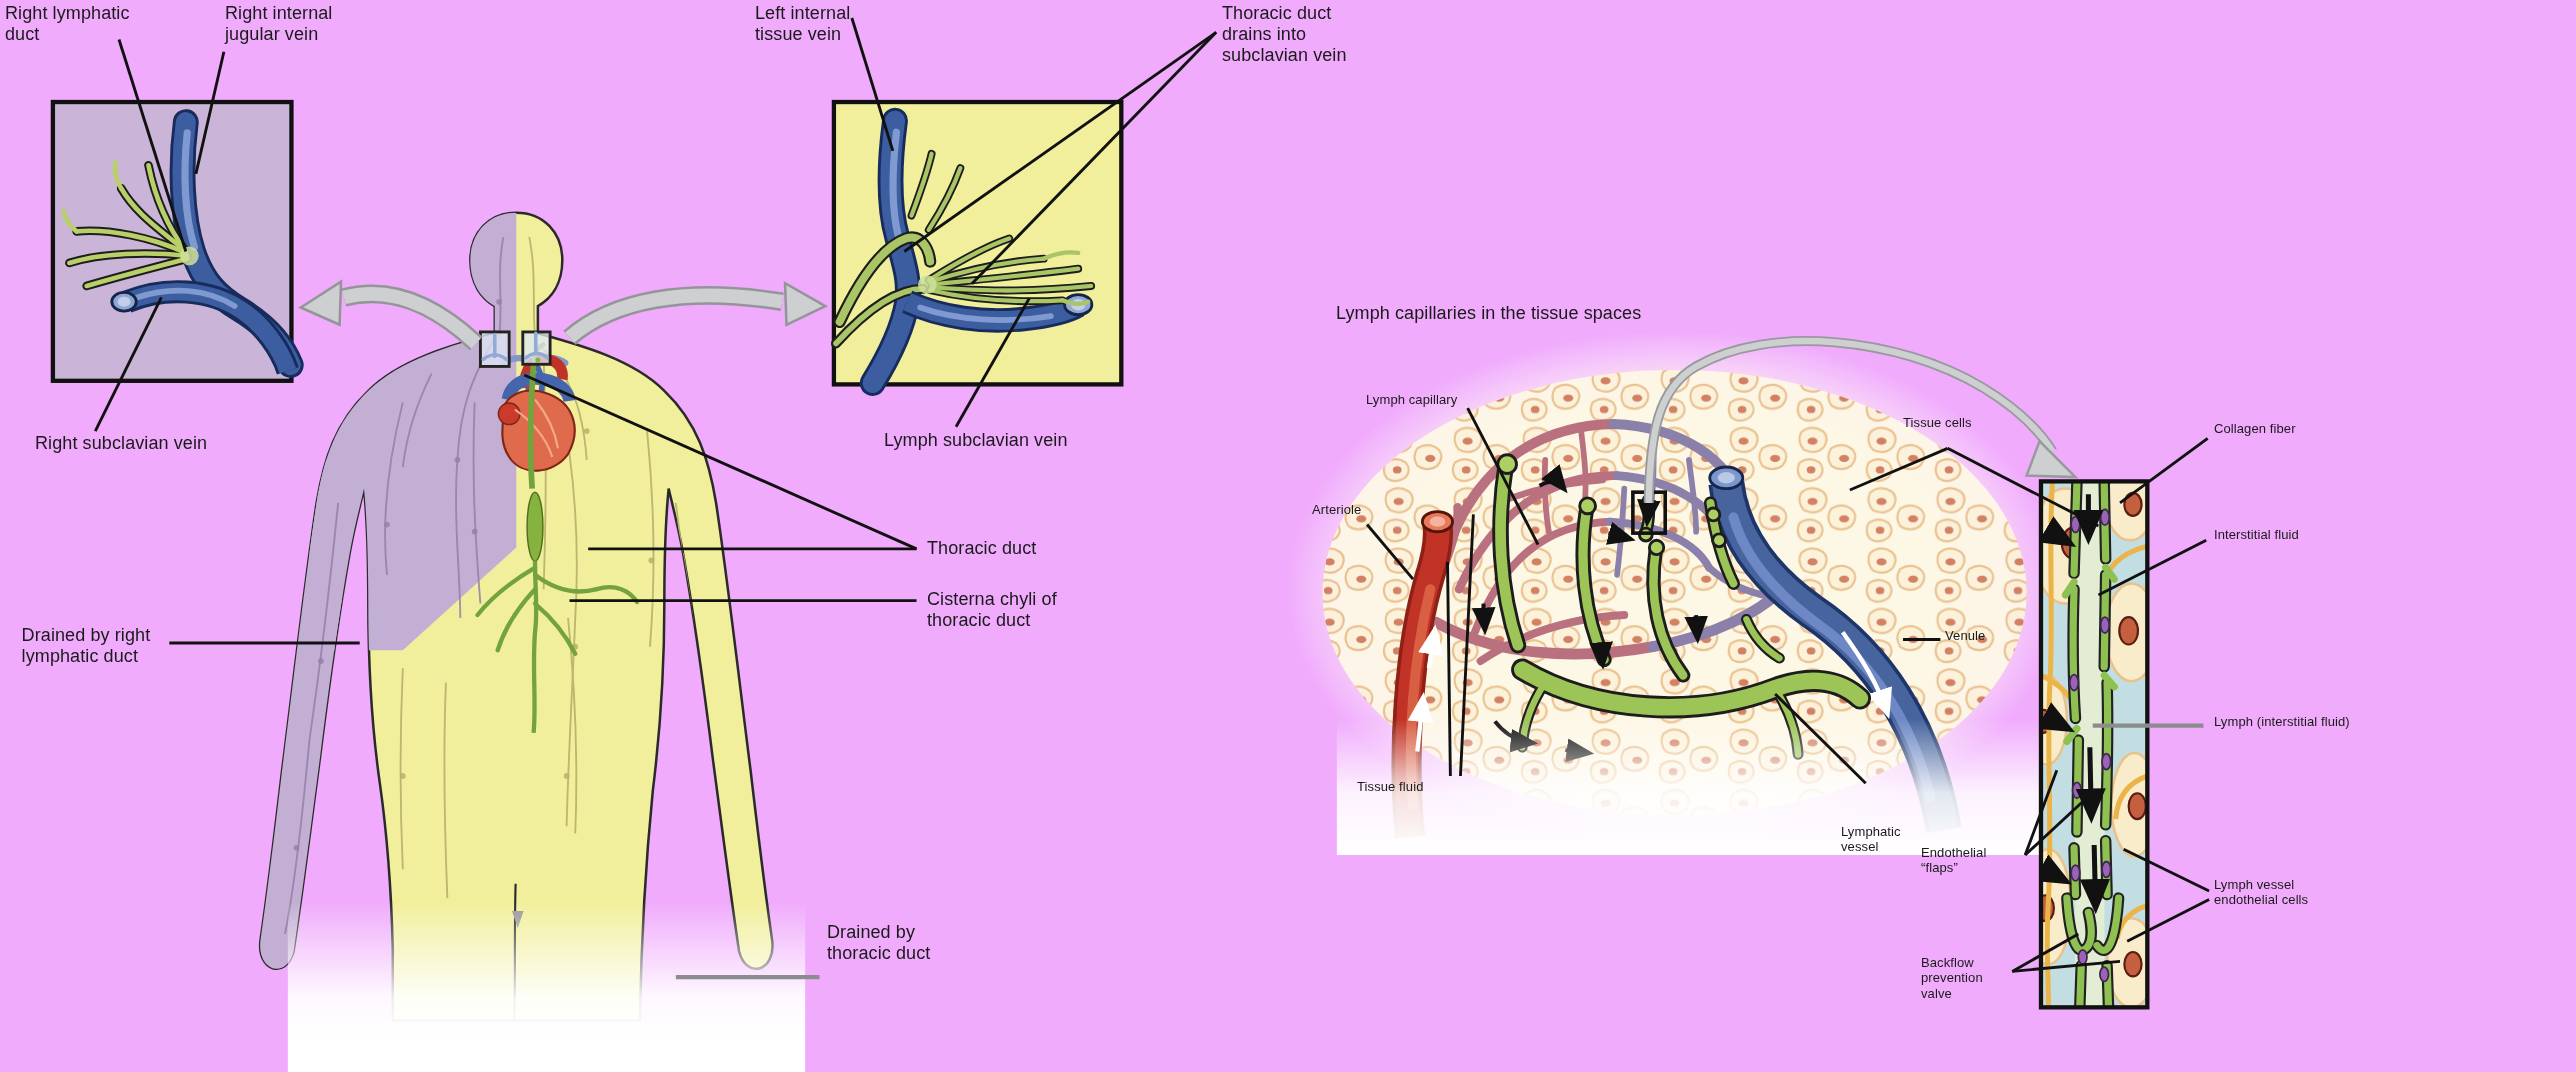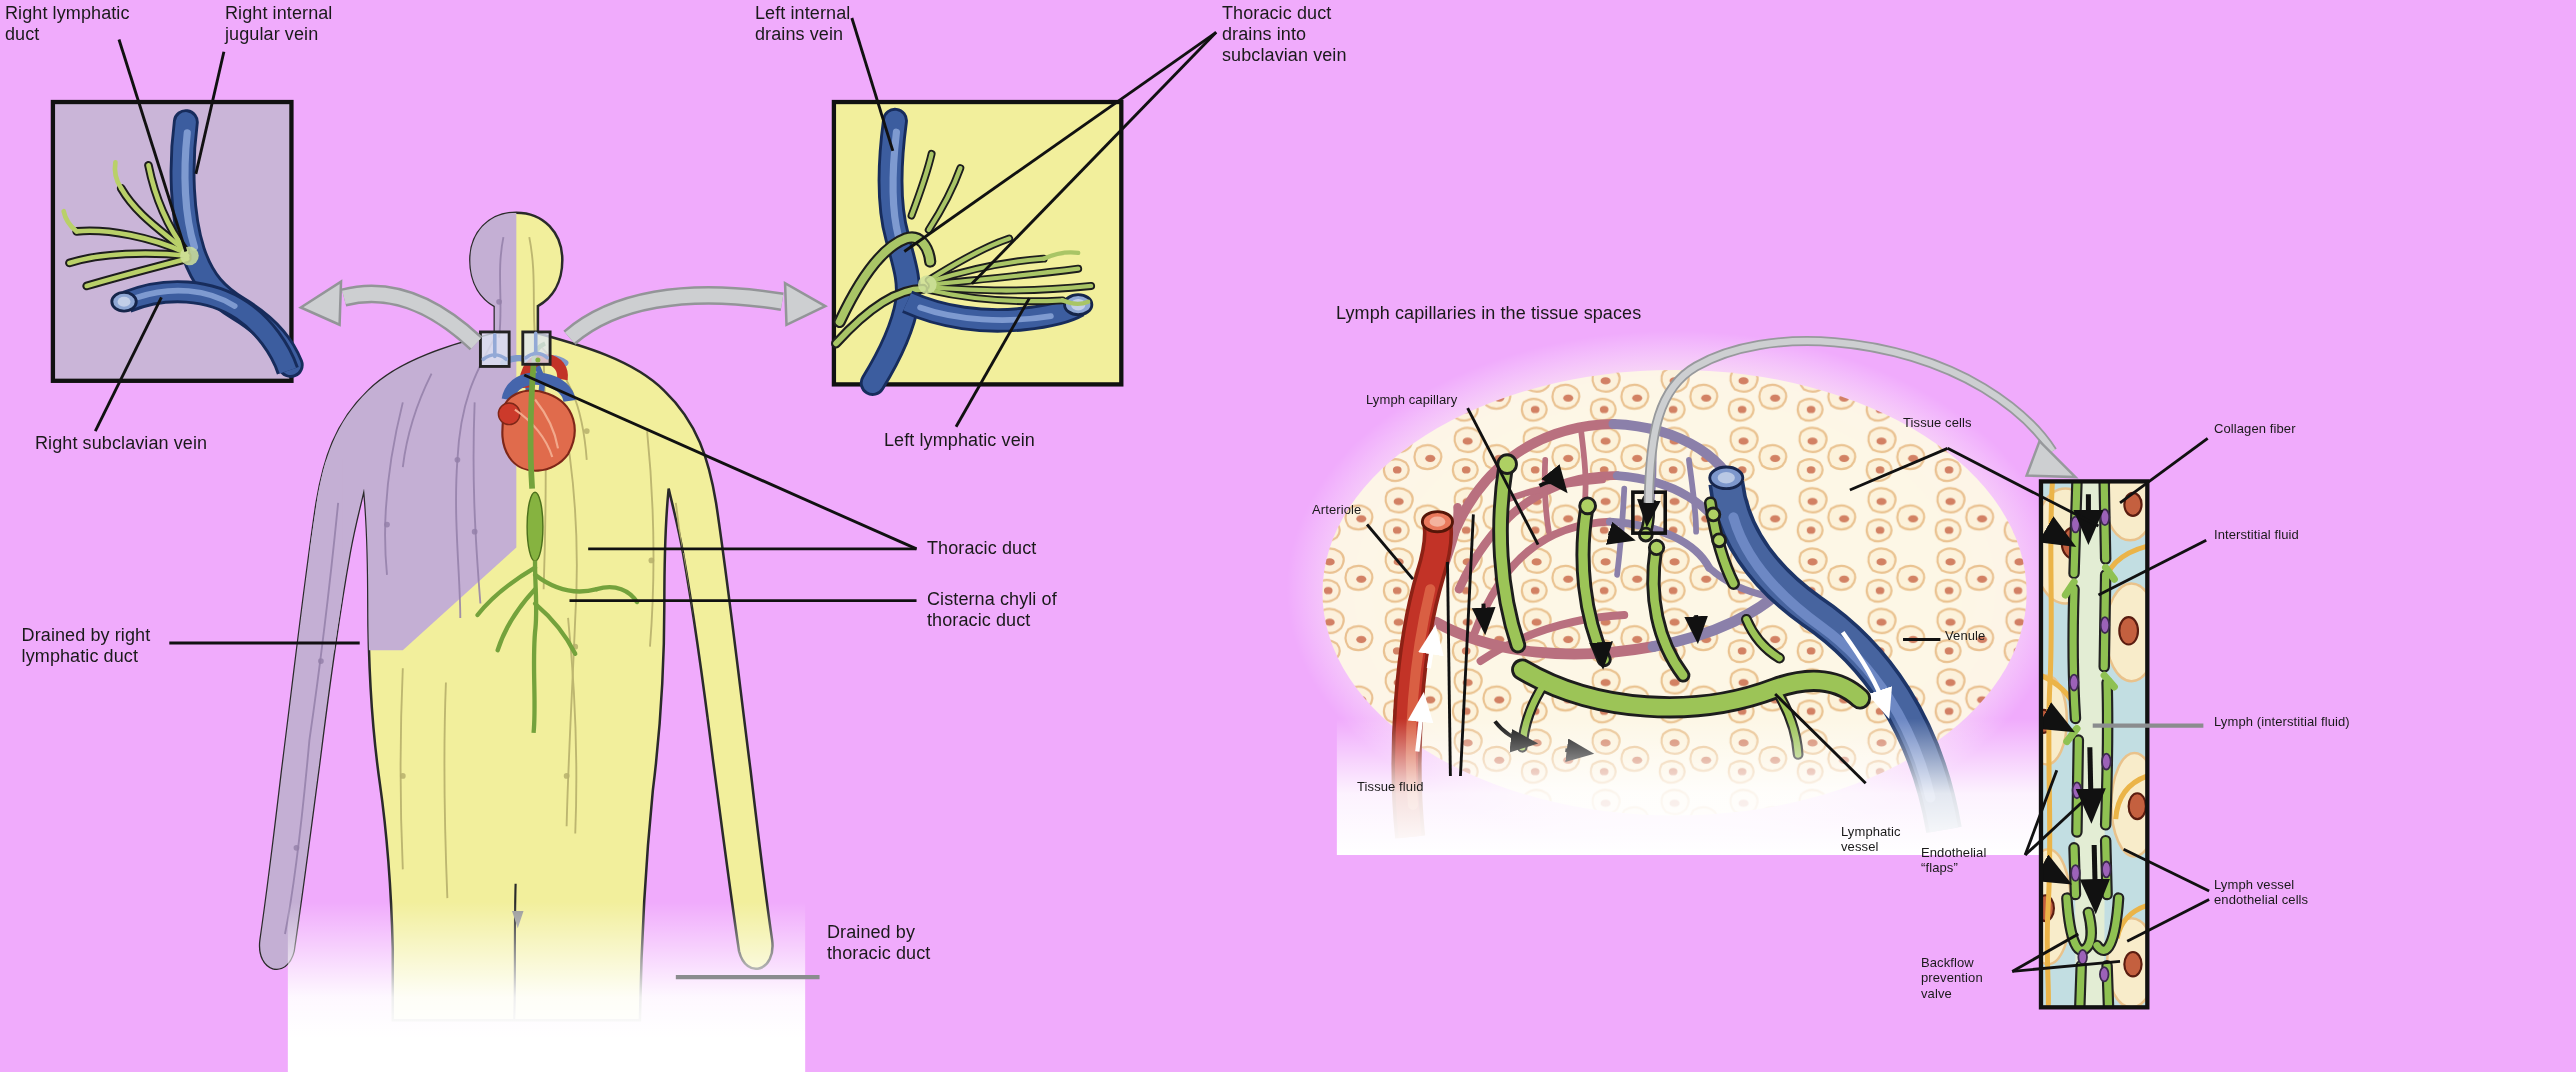--- a/index.html
+++ b/index.html
@@ -486,26 +486,26 @@
     <path d="M940,1360 L1140,1360"></path>
     <path d="M2912,1010 L3066,1010"></path>
   </g>
 </svg>
 
 <div class="lbl" style="left:5px;top:2.9px">Right lymphatic
 duct</div>
 <div class="lbl" style="left:225px;top:2.9px">Right internal
 jugular vein</div>
 <div class="lbl" style="left:755px;top:2.9px">Left internal
-drains vein</div>
+tissue vein</div>
 <div class="lbl" style="left:1222px;top:2.9px">Thoracic duct
 drains into
 subclavian vein</div>
 <div class="lbl" style="left:35px;top:433px">Right subclavian vein</div>
-<div class="lbl" style="left:884px;top:430px">Left lymphatic vein</div>
+<div class="lbl" style="left:884px;top:430px">Lymph subclavian vein</div>
 <div class="lbl" style="left:927px;top:538px">Thoracic duct</div>
 <div class="lbl" style="left:927px;top:589px">Cisterna chyli of
 thoracic duct</div>
 <div class="lbl" style="left:21.6px;top:625px">Drained by right
 lymphatic duct</div>
 <div class="lbl" style="left:827px;top:922px">Drained by
 thoracic duct</div>
 
 <div class="lbl" style="left:1336px;top:303px">Lymph capillaries in the tissue spaces</div>
 <div class="lbl small" style="left:1366px;top:392px">Lymph capillary</div>

